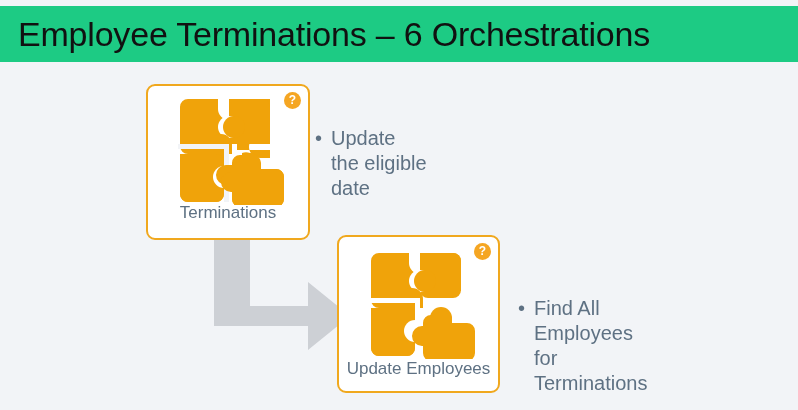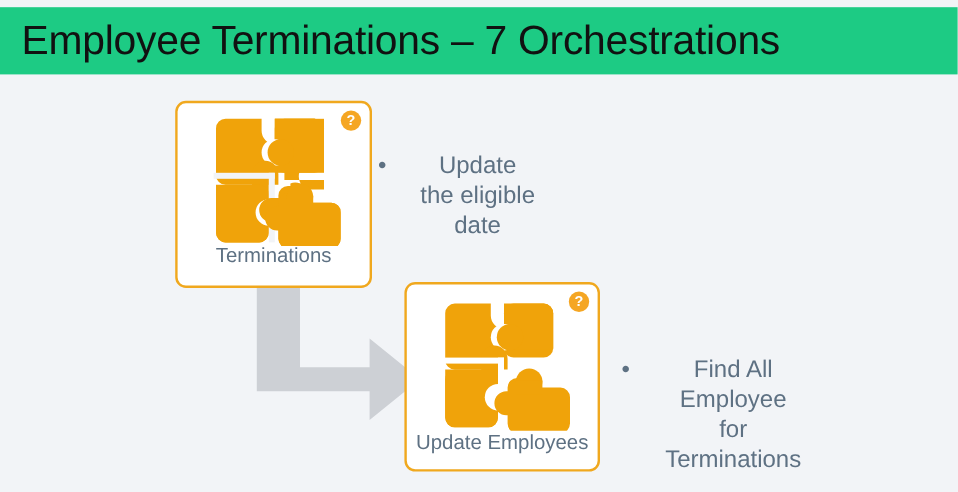--- a/index.html
+++ b/index.html
@@ -131,41 +131,40 @@
     width: 14px;
     text-align: left;
     font-size: 20px;
     line-height: 25px;
     color: #5e7183;
   }
   .bullet-block .bullet-text {
     display: block;
     margin-left: 16px;
     white-space: pre-line;
-    text-align: center;
   }
 
   #bullet-update {
     left: 315px;
     top: 126px;
     width: 150px;
   }
   #bullet-find {
     left: 518px;
     top: 296px;
     width: 170px;
   }
 </style>
 </head>
 <body>
 
 <div id="slide">
 
   <div id="title-banner">
-    <div id="title-text">Employee Terminations – 7 Orchestrations</div>
+    <div id="title-text">Employee Terminations – 6 Orchestrations</div>
   </div>
 
   <div class="card" id="card-terminations">
     <div class="card-badge">?</div>
     <svg class="card-icon" viewBox="0 0 112 108">
 
       <path fill="#f0a30a" d="M8 10
         a8 8 0 0 1 8-8
         h30
         v10
@@ -326,18 +325,18 @@
   <div class="bullet-block" id="bullet-update">
     <span class="bullet-dot">•</span>
     <span class="bullet-text">Update
 the eligible
 date</span>
   </div>
 
   <div class="bullet-block" id="bullet-find">
     <span class="bullet-dot">•</span>
     <span class="bullet-text">Find All
-Employee
+Employees
 for
 Terminations</span>
   </div>
 
 </div>
 
 </body></html>

